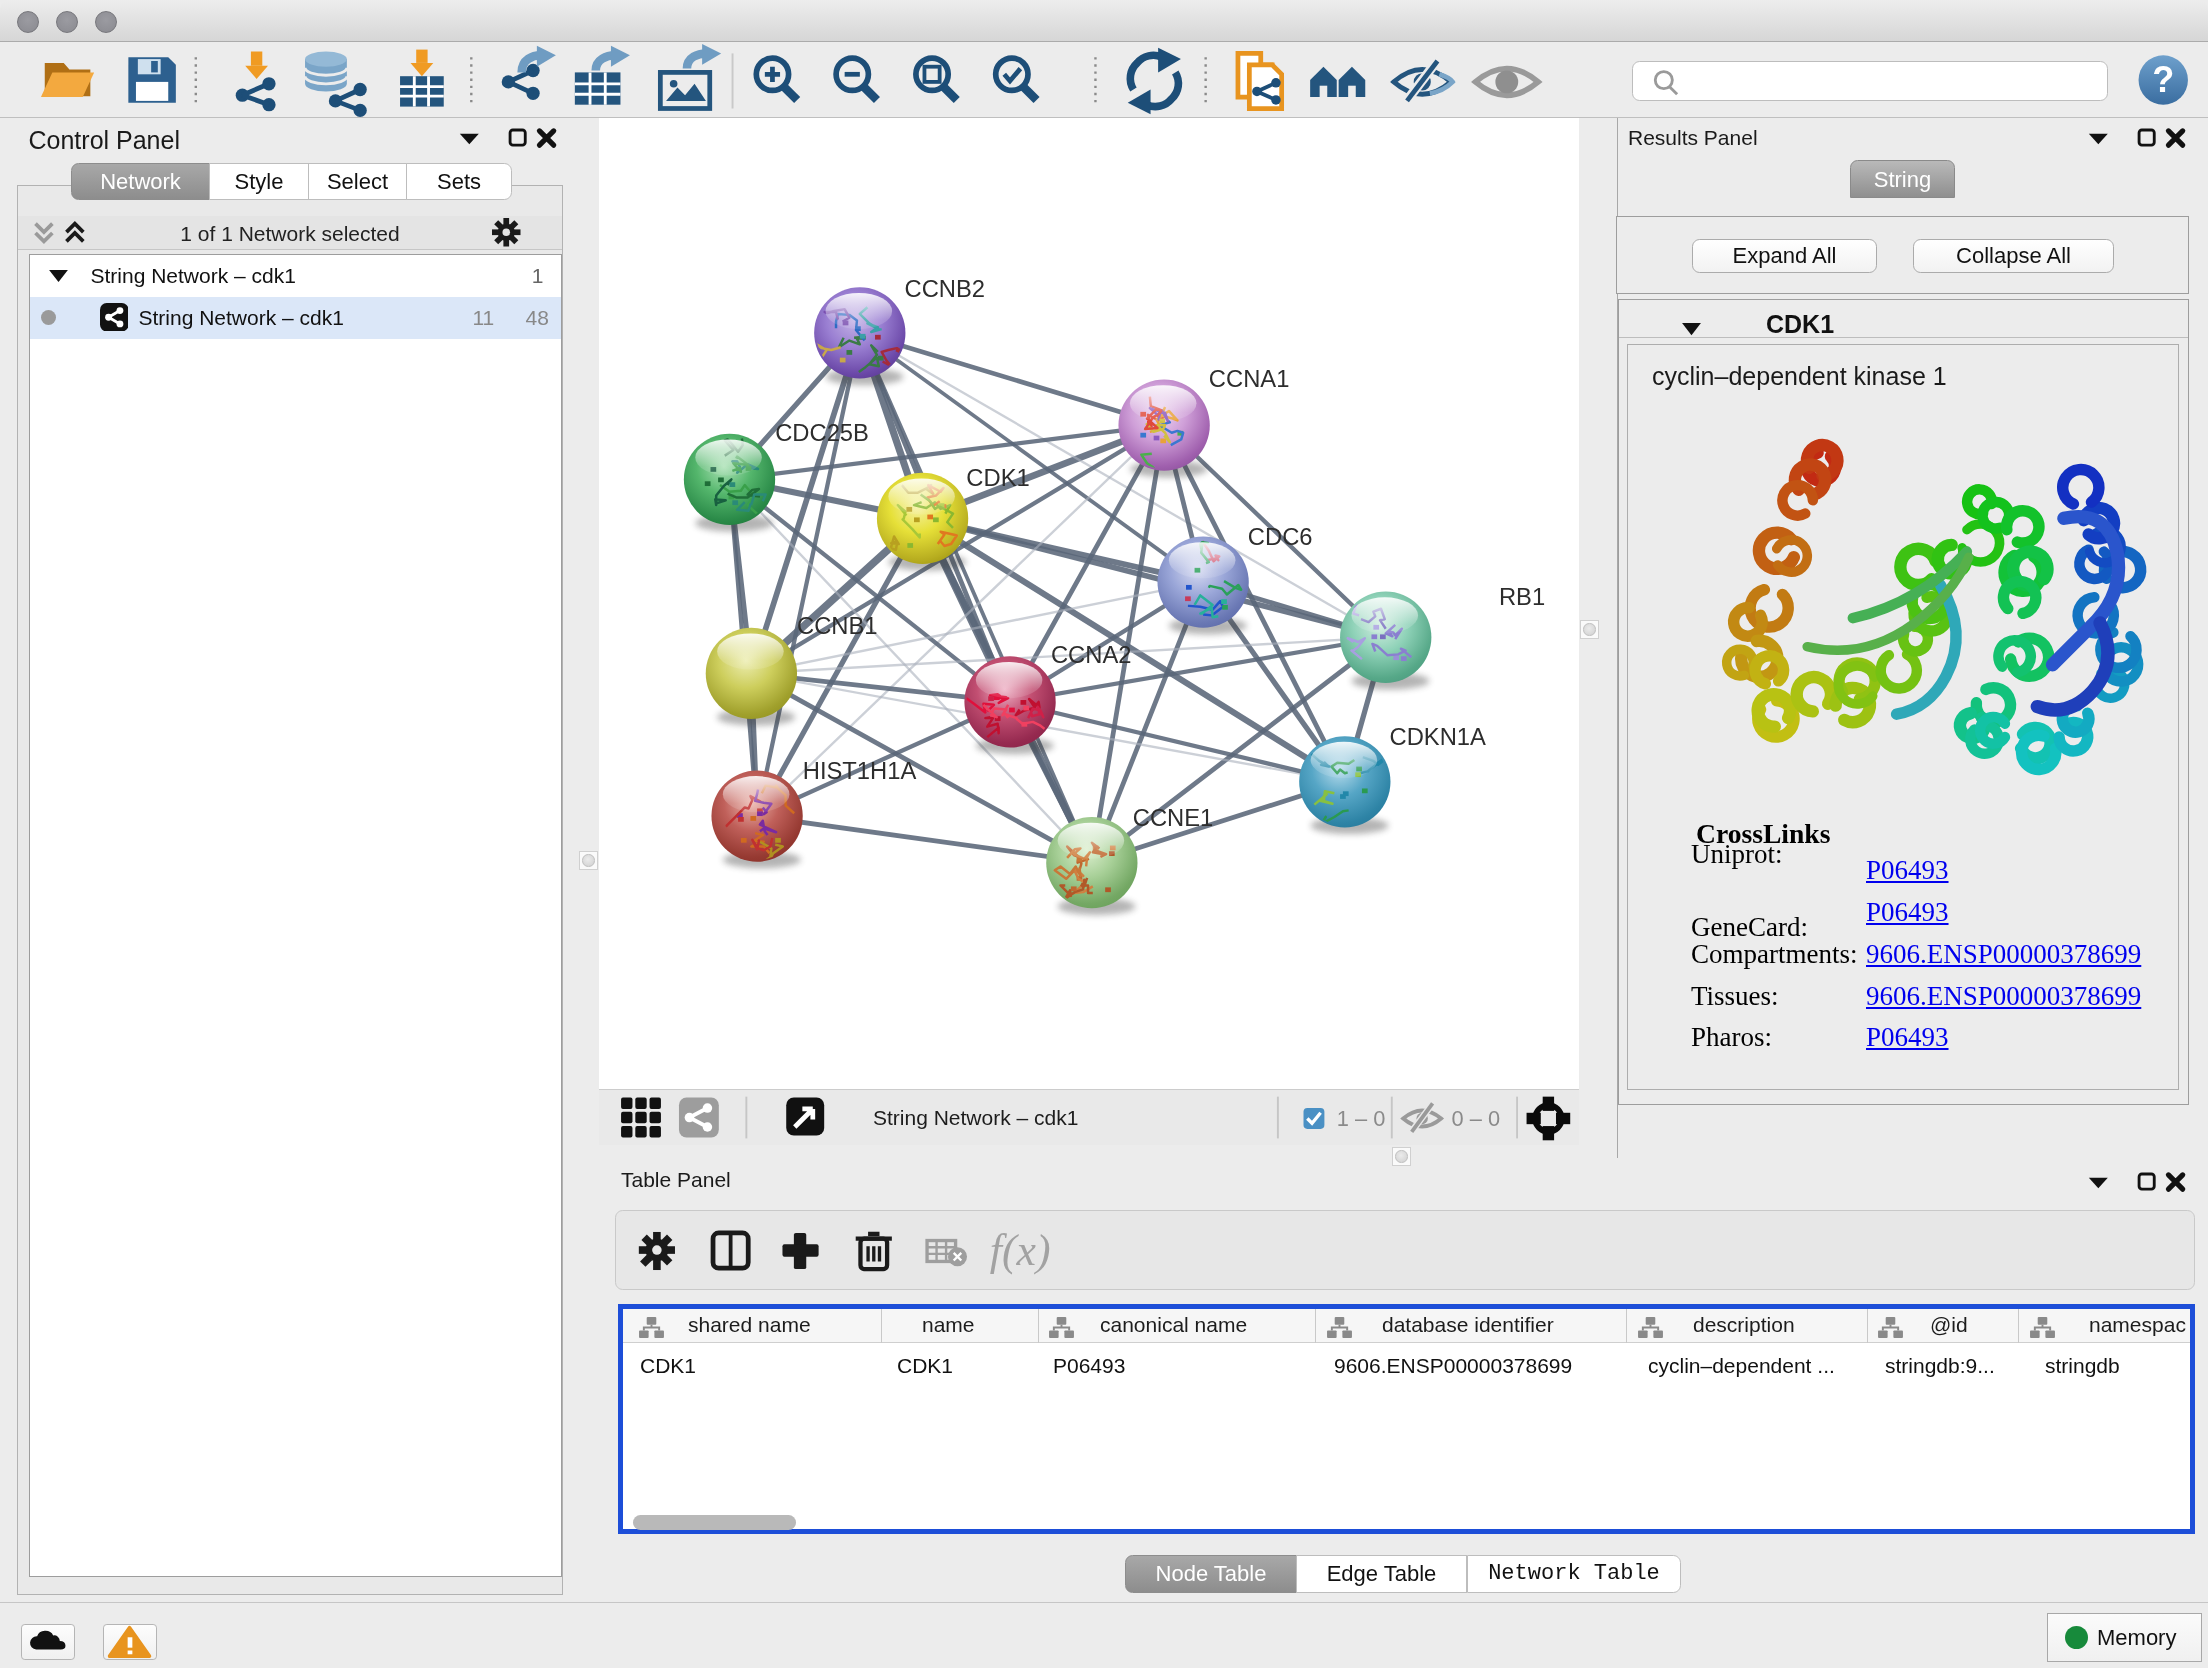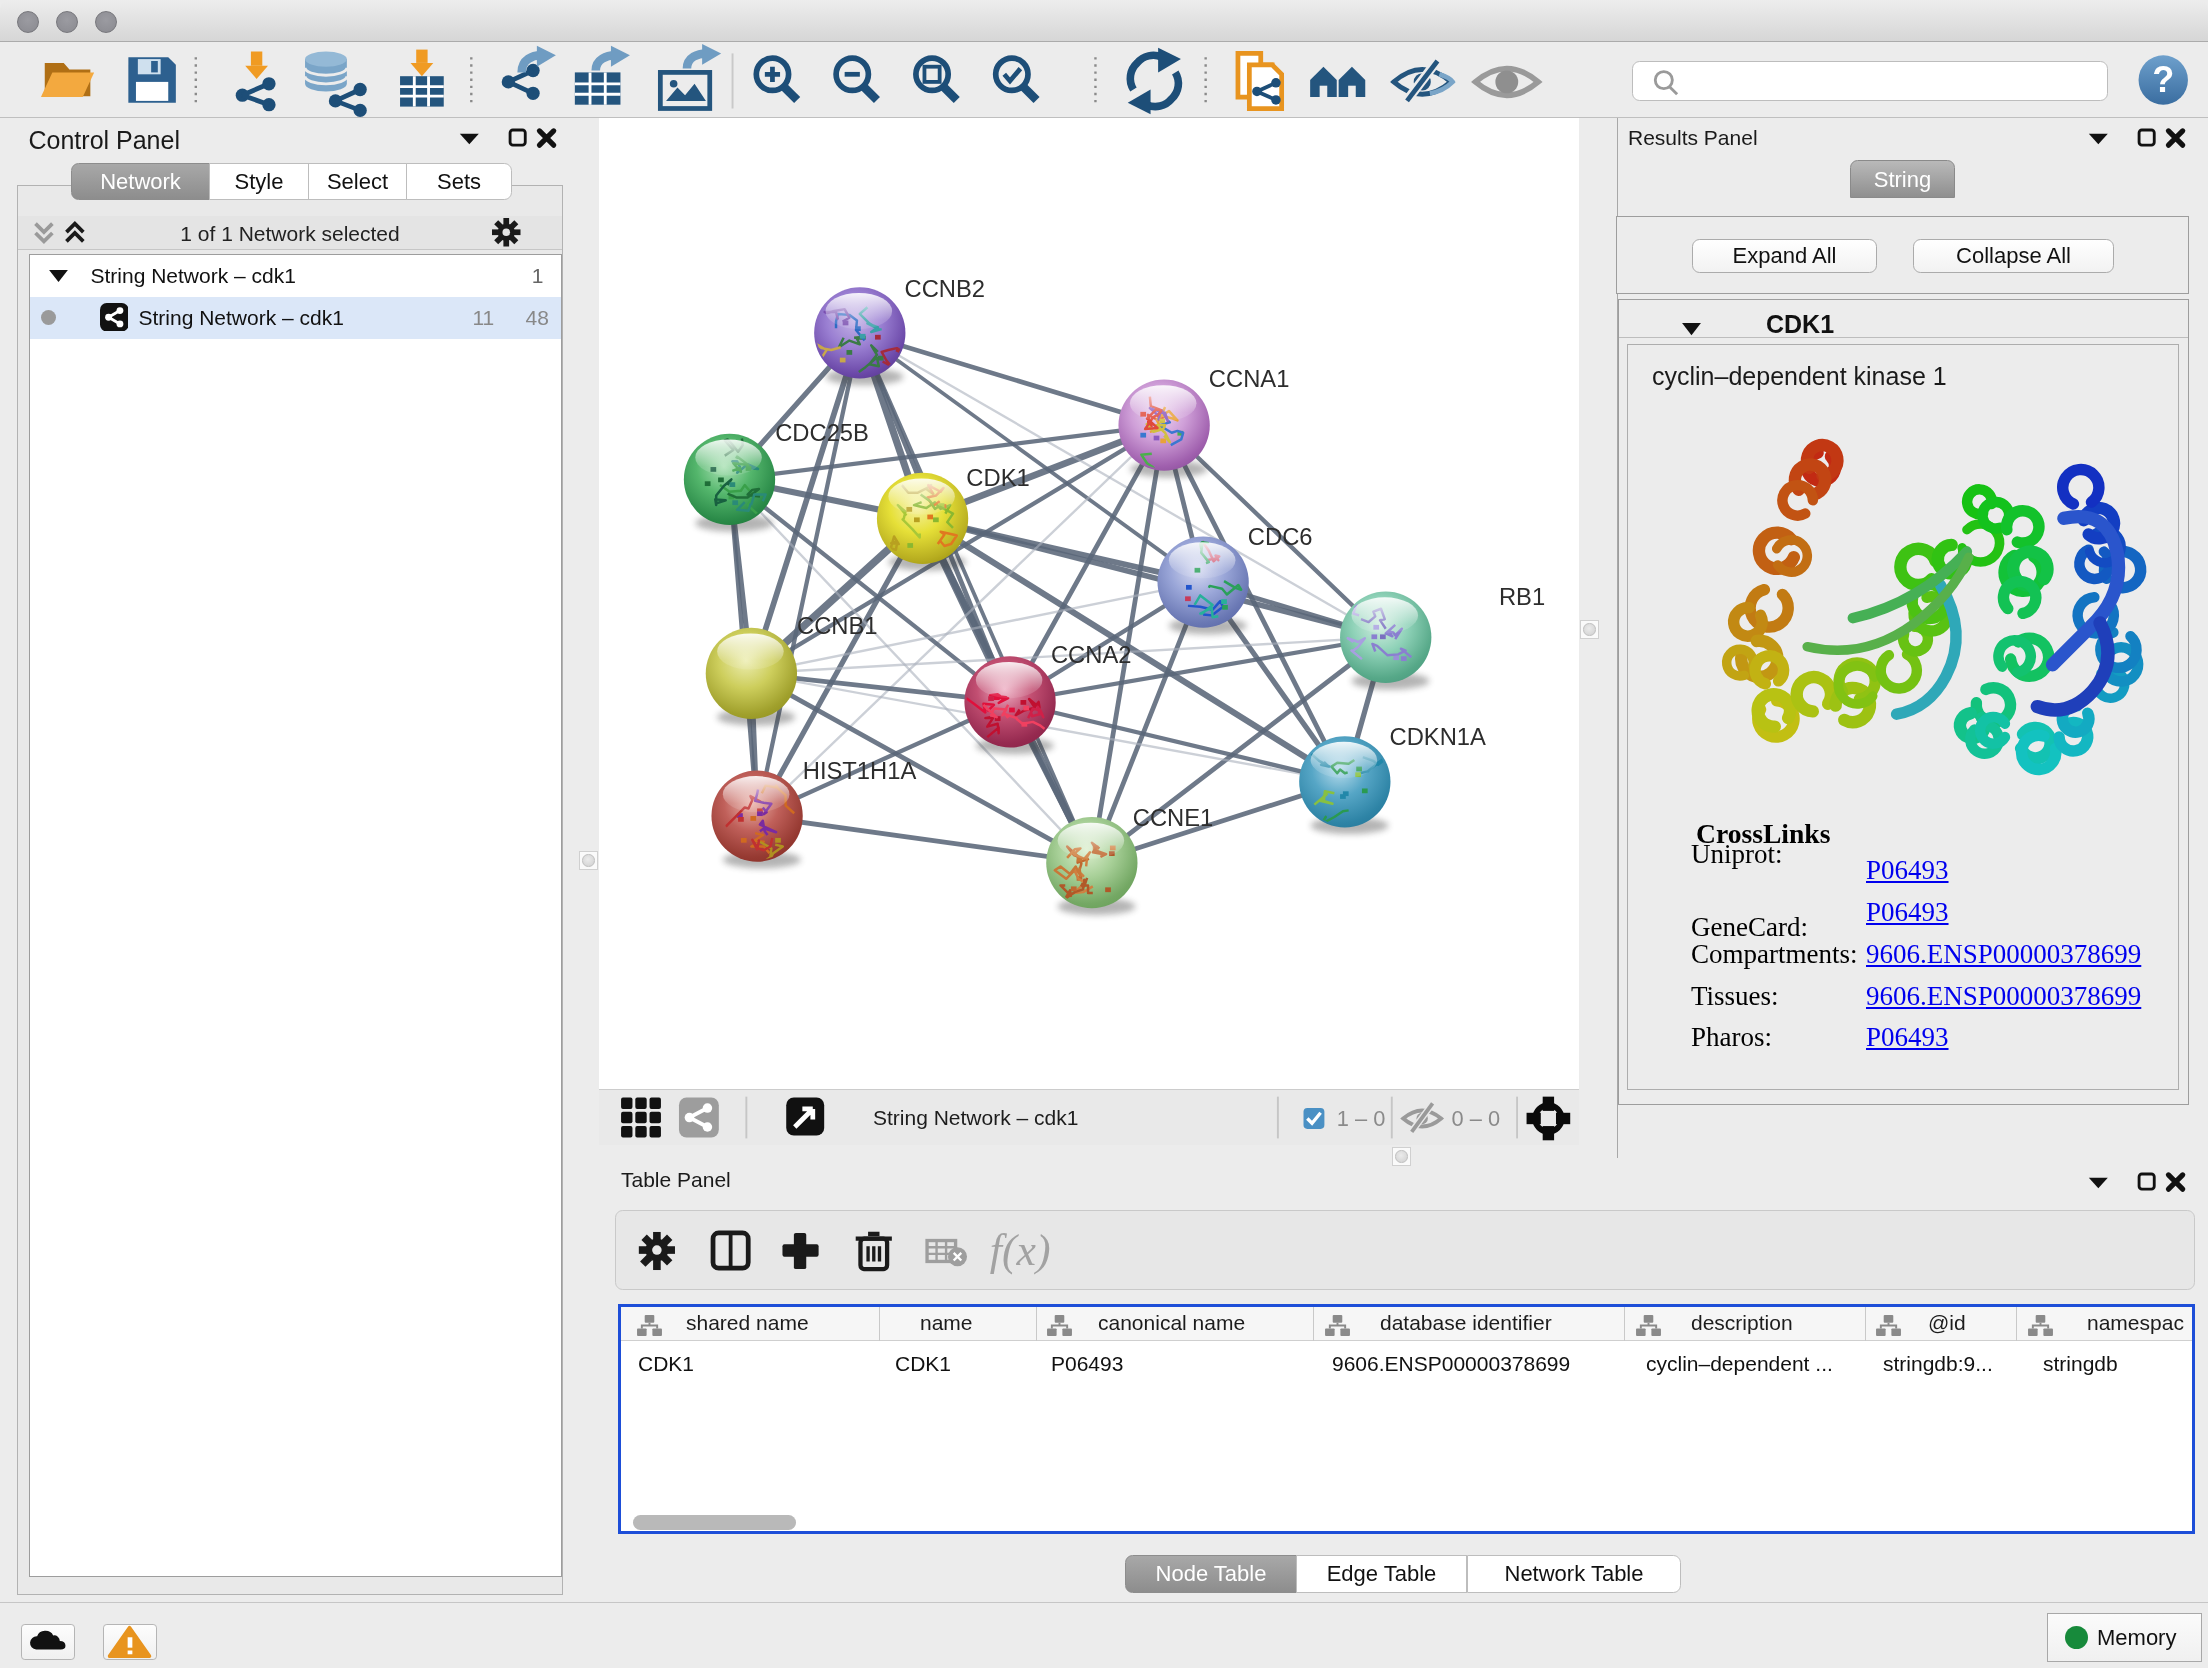--- a/index.html
+++ b/index.html
@@ -46,21 +46,21 @@
 #rp-content { left:1618px; top:299px; width:571px; height:806px; border:1px solid #9d9d9d; background:#ececec; }
 #rp-cdk1row { left:1619px; top:300px; width:569px; height:38px; background:#ececec; border-bottom:1px solid #bdbdbd; }
 #rp-inner { left:1627px; top:344px; width:552px; height:746px; border:1px solid #adadad; background:#ececec; }
 #rp-desc { left:1652px; top:362px; font-size:25px; color:#1a1a1a; }
 #crosslinks { left:1664px; top:818px; font-size:27.6px; font-weight:bold; font-family:"Liberation Serif", serif; color:#000;margin-left:32px; }
 .cl-label { left:1691px; font-size:27px; font-family:"Liberation Serif", serif; color:#000; }
 .cl-link { left:1866px; font-size:27px; font-family:"Liberation Serif", serif; color:#0000EE; text-decoration:underline; }
 
 #tp-title { left:621px; top:1168px; font-size:21px; color:#1a1a1a; }
 #tp-toolbar { left:615px; top:1210px; width:1580px; height:80px; background:#e7e7e7; border:1px solid #c9c9c9; border-radius:7.6px; }
-#tp-table { left:618px; top:1304px; width:1577px; height:230px; background:#ffffff; border:3px solid #1d4ed8; }
+#tp-table { left:618px; top:1304px; width:1577px; height:230px; background:#ffffff; border:5px solid #1d4ed8; }
 #tp-header { position:absolute; left:0; top:0; width:100%; height:34px; background:#f6f6f6; border-bottom:1px solid #cfcfcf; }
 .th { position:absolute; top:3.8px; font-size:21px; color:#1c1c1c; }
 .td { position:absolute; top:10.5px; font-size:21px; color:#111; }
 .colsep { position:absolute; top:0; width:1px; height:34px; background:#c9c9c9; }
 #tp-hscroll { left:633px; top:1515px; width:163px; height:15px; background:#b9b9b9; border-radius:7.6px; }
 .bottab { top:1555px; height:38px; border:1px solid #bdbdbd; background:#fff; color:#111; font-size:22px; text-align:center; line-height:36px; }
 
 #statusbar { left:0; top:1602px; width:2208px; height:67px; background:#ececec; border-top:1px solid #c6c6c6; }
 .sb-btn { top:1624px; width:54px; height:36px; background:linear-gradient(#fdfdfd,#f0f0f0); border:1px solid #b5b5b5; border-radius:3.8px; }
 #memorybtn { left:2047px; top:1613px; width:155px; height:49px; background:linear-gradient(#fbfbfb,#f0f0f0); border:1.9px solid #a8a8a8; }
@@ -934,21 +934,21 @@
     <span class="td" style="left:430px;">P06493</span>
     <span class="td" style="left:711px;">9606.ENSP00000378699</span>
     <span class="td" style="left:1025px;">cyclin–dependent ...</span>
     <span class="td" style="left:1262px;">stringdb:9...</span>
     <span class="td" style="left:1422px;">stringdb</span>
   </div>
 </div>
 <div class="abs" id="tp-hscroll"></div>
 <div class="abs bottab tabsel2" style="left:1125px; width:172px; border-radius:7.6px 0 0 7.6px;">Node Table</div>
 <div class="abs bottab" style="left:1296px; width:171px;">Edge Table</div>
-<div class="abs bottab" style="left:1467px; width:214px; border-radius:0 7.6px 7.6px 0;">Network Table</div>
+<div class="abs bottab" style="left:1467px; width:214px; border-radius:0 7.6px 7.6px 0;font-family:Liberation Mono, monospace;">Network Table</div>
 
 <div class="abs" id="statusbar"></div>
 <div class="abs sb-btn" style="left:21px;">
 <svg width="52" height="34" viewBox="0 0 55 36">
       <path d="M15 26 a7 7 0 0 1 1 -14 a9 8 0 0 1 17 -1 a6 6 0 0 1 7 6 q6 0 6 5 q0 4 -5 4 z" fill="#111"></path>
     </svg>
 </div>
 <div class="abs sb-btn" style="left:103px;">
 <svg width="52" height="34" viewBox="0 0 55 36">
 <path d="M27 3 L48 33 L6 33 Z" fill="#e8941f" stroke="#e8941f" stroke-width="4" stroke-linejoin="round"></path>

